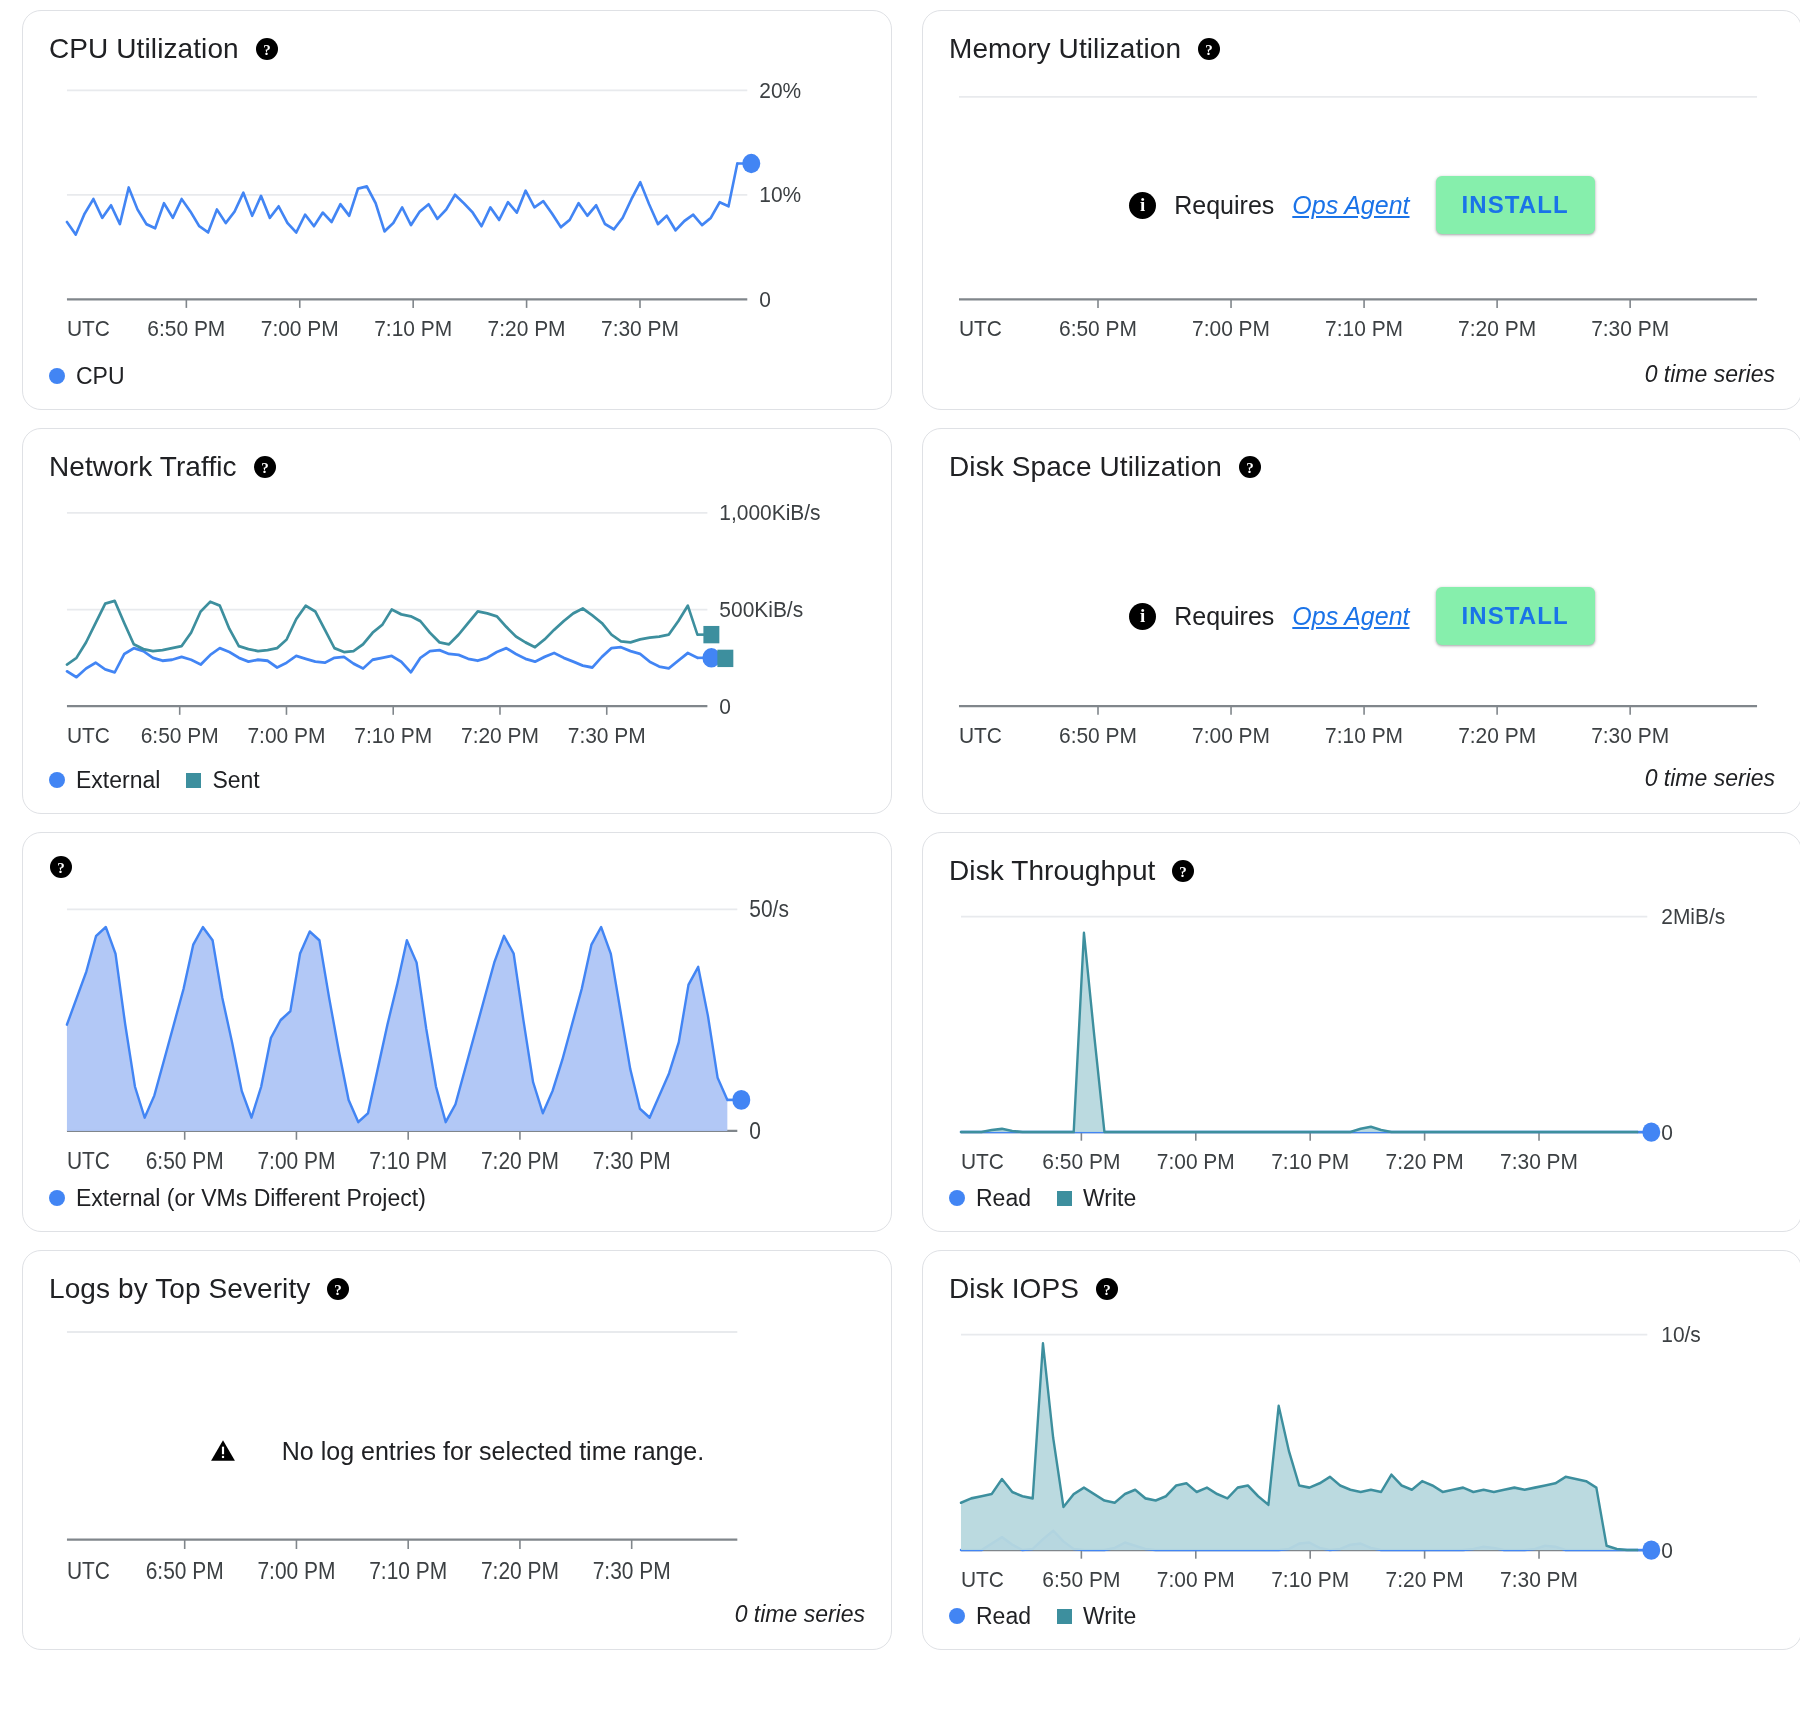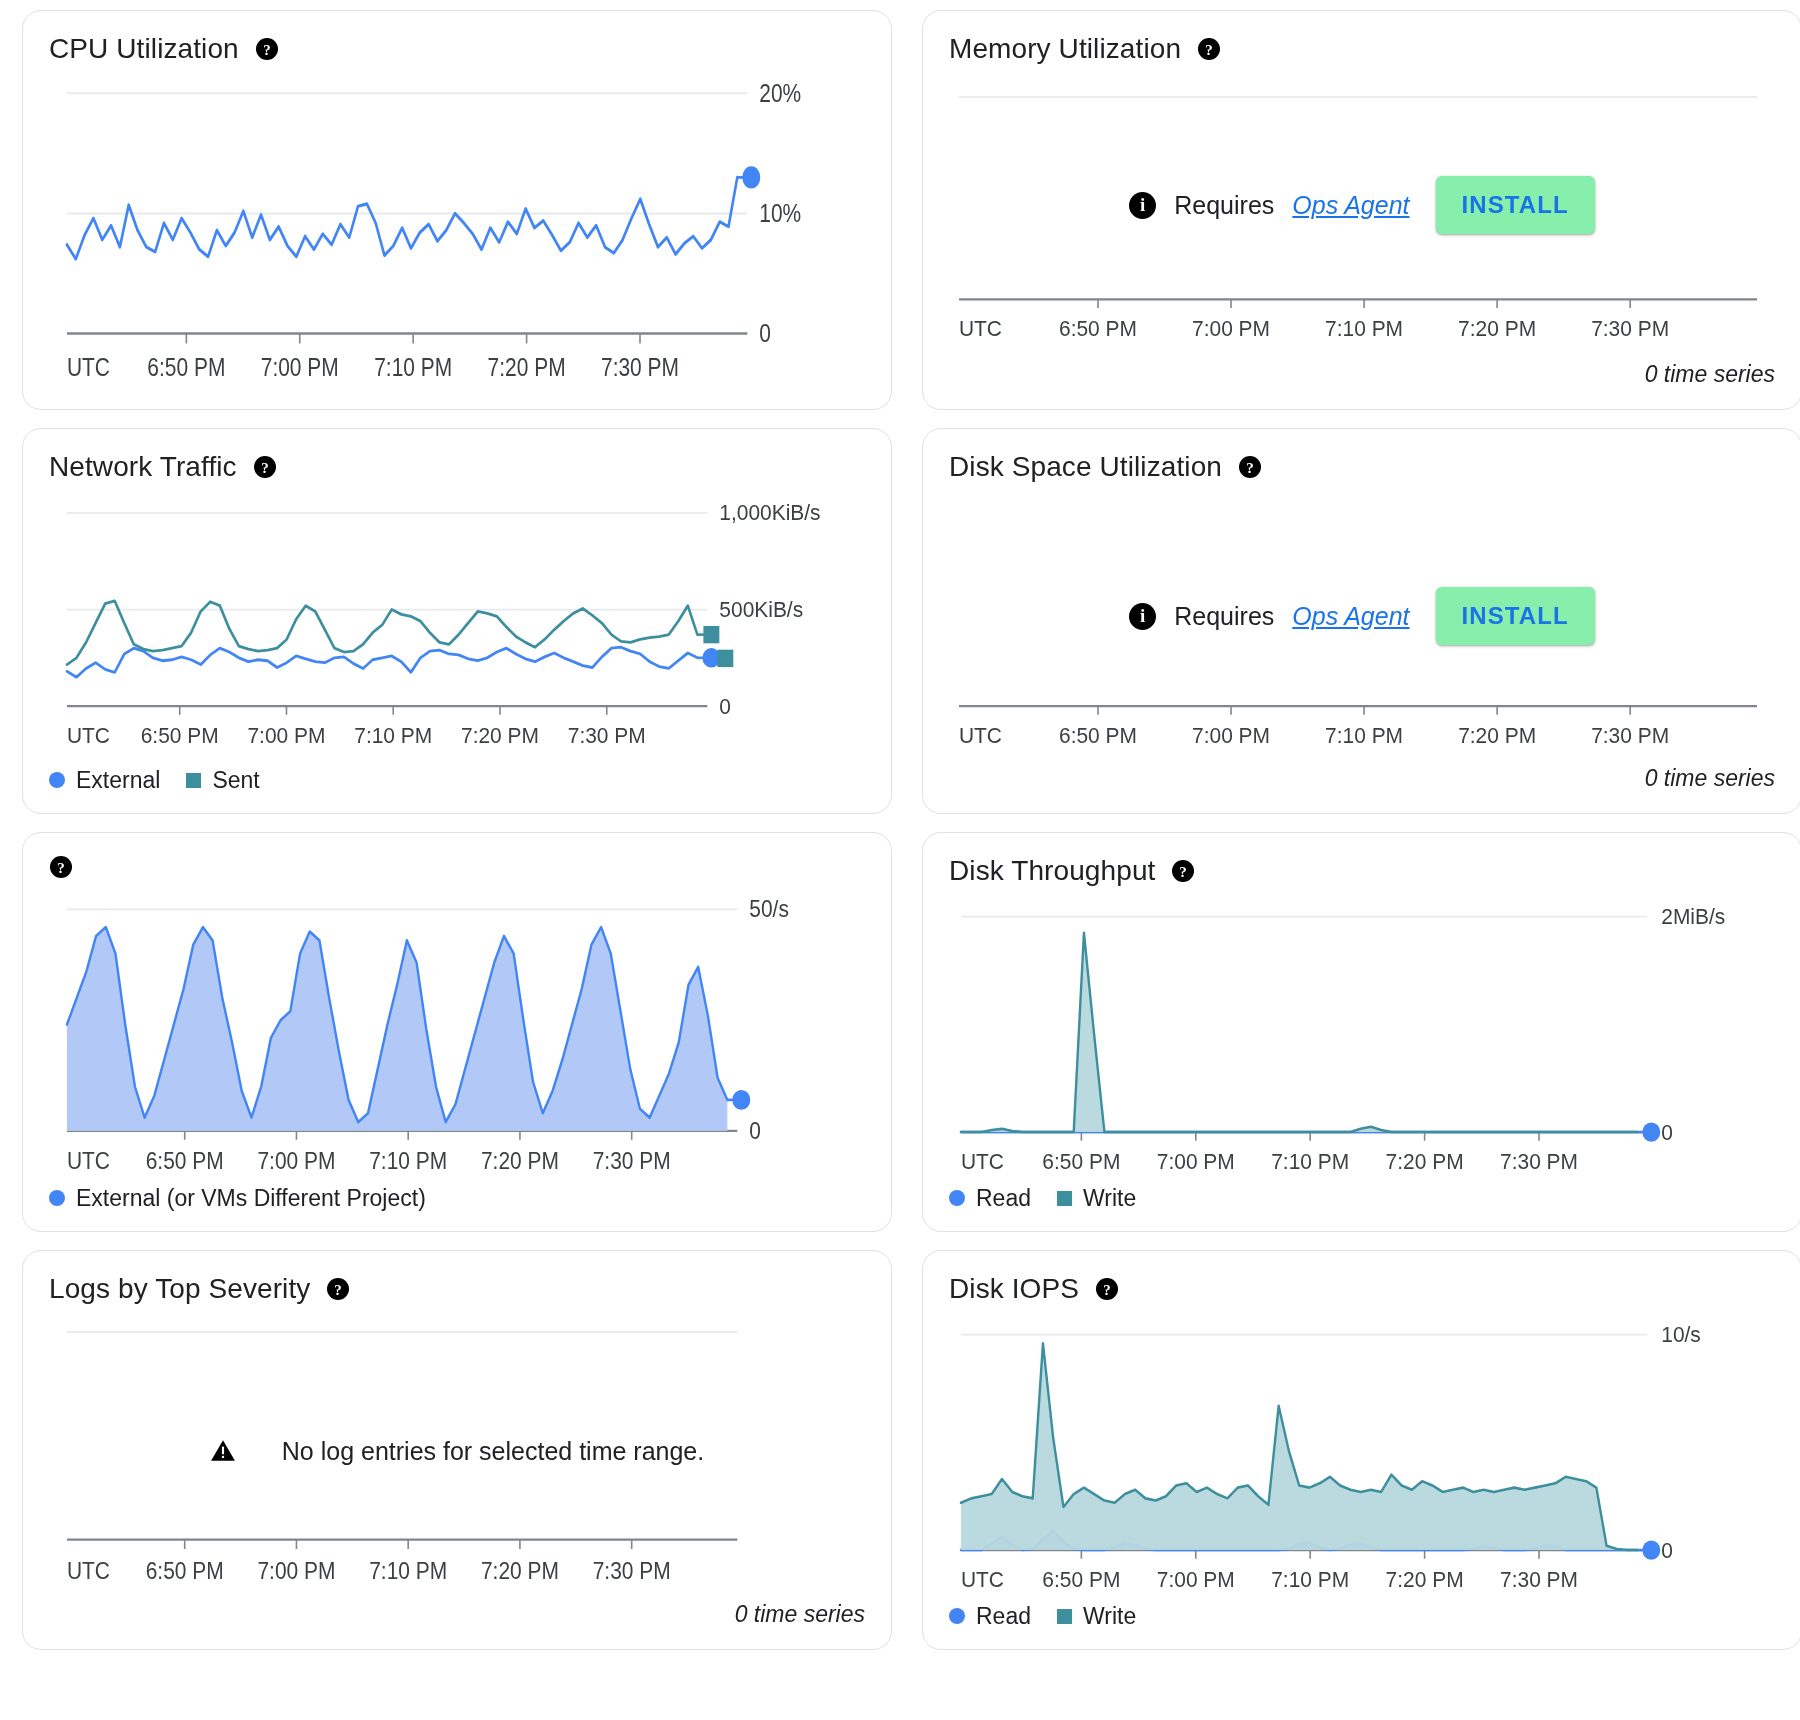--- a/index.html
+++ b/index.html
@@ -217,20 +217,26 @@
             <text x="365.0682" y="246" class="axis-label" text-anchor="middle">7:10 PM</text>
             <line x1="478.75759999999997" y1="212" x2="478.75759999999997" y2="220" stroke="#80868b" stroke-width="1.6"></line>
             <text x="478.75759999999997" y="246" class="axis-label" text-anchor="middle">7:20 PM</text>
             <line x1="592.4469999999999" y1="212" x2="592.4469999999999" y2="220" stroke="#80868b" stroke-width="1.6"></line>
             <text x="592.4469999999999" y="246" class="axis-label" text-anchor="middle">7:30 PM</text>
             <path d="M18.00 140.22 L26.84 151.86 L35.68 132.46 L44.53 118.88 L53.37 136.34 L62.21 124.70 L71.05 142.16 L79.89 108.21 L88.74 128.58 L97.58 142.16 L106.42 146.04 L115.26 122.76 L124.11 136.34 L132.95 118.88 L141.79 130.52 L150.63 144.10 L159.47 149.92 L168.32 128.58 L177.16 141.19 L186.00 130.52 L194.84 113.06 L203.68 134.40 L212.53 115.97 L221.37 136.34 L230.21 125.67 L239.05 141.19 L247.89 149.92 L256.74 133.43 L265.58 144.10 L274.42 131.49 L283.26 140.22 L292.11 123.73 L300.95 134.40 L309.79 109.18 L318.63 107.24 L327.47 122.76 L336.32 148.95 L345.16 141.19 L354.00 126.64 L362.84 143.13 L371.68 130.52 L380.53 123.73 L389.37 137.31 L398.21 128.58 L407.05 115.00 L415.89 122.76 L424.74 131.49 L433.58 144.10 L442.42 126.64 L451.26 138.28 L460.11 121.79 L468.95 131.49 L477.79 111.12 L486.63 126.64 L495.47 120.82 L504.32 132.46 L513.16 145.07 L522.00 138.28 L530.84 122.76 L539.68 134.40 L548.53 124.70 L557.37 142.16 L566.21 147.01 L575.05 136.34 L583.89 118.88 L592.74 103.36 L601.58 123.73 L610.42 142.16 L619.26 134.40 L628.11 147.98 L636.95 139.25 L645.79 133.43 L654.63 143.13 L663.47 136.34 L672.32 121.79 L681.16 125.67 L690.00 85.90" fill="none" stroke="#4285f4" stroke-width="2.6" stroke-linejoin="round" stroke-linecap="round"></path>
             <line x1="690" y1="85.89999999999999" x2="704" y2="85.89999999999999" stroke="#4285f4" stroke-width="2.4"></line>
             <circle cx="704" cy="85.89999999999999" r="9" fill="#4285f4"></circle>
           </svg>
         </div>
+    </div>
+    <div class="legend">
+      <div class="legend-item">
+        <span class="swatch-circle" style="background:#4285f4"></span>
+        <span>CPU</span>
+      </div>
     </div>
   </div>
 
   <div class="card">
     <div class="card-header">
       <span class="card-title">Memory Utilization</span>
       <span class="help-icon">
         <svg width="24" height="24" viewBox="0 0 24 24">
             <circle cx="12" cy="12" r="11" fill="#000"></circle>
             <text x="12" y="17.5" text-anchor="middle" font-family="Liberation Serif, serif" font-size="15" font-weight="bold" fill="#fff">?</text>

